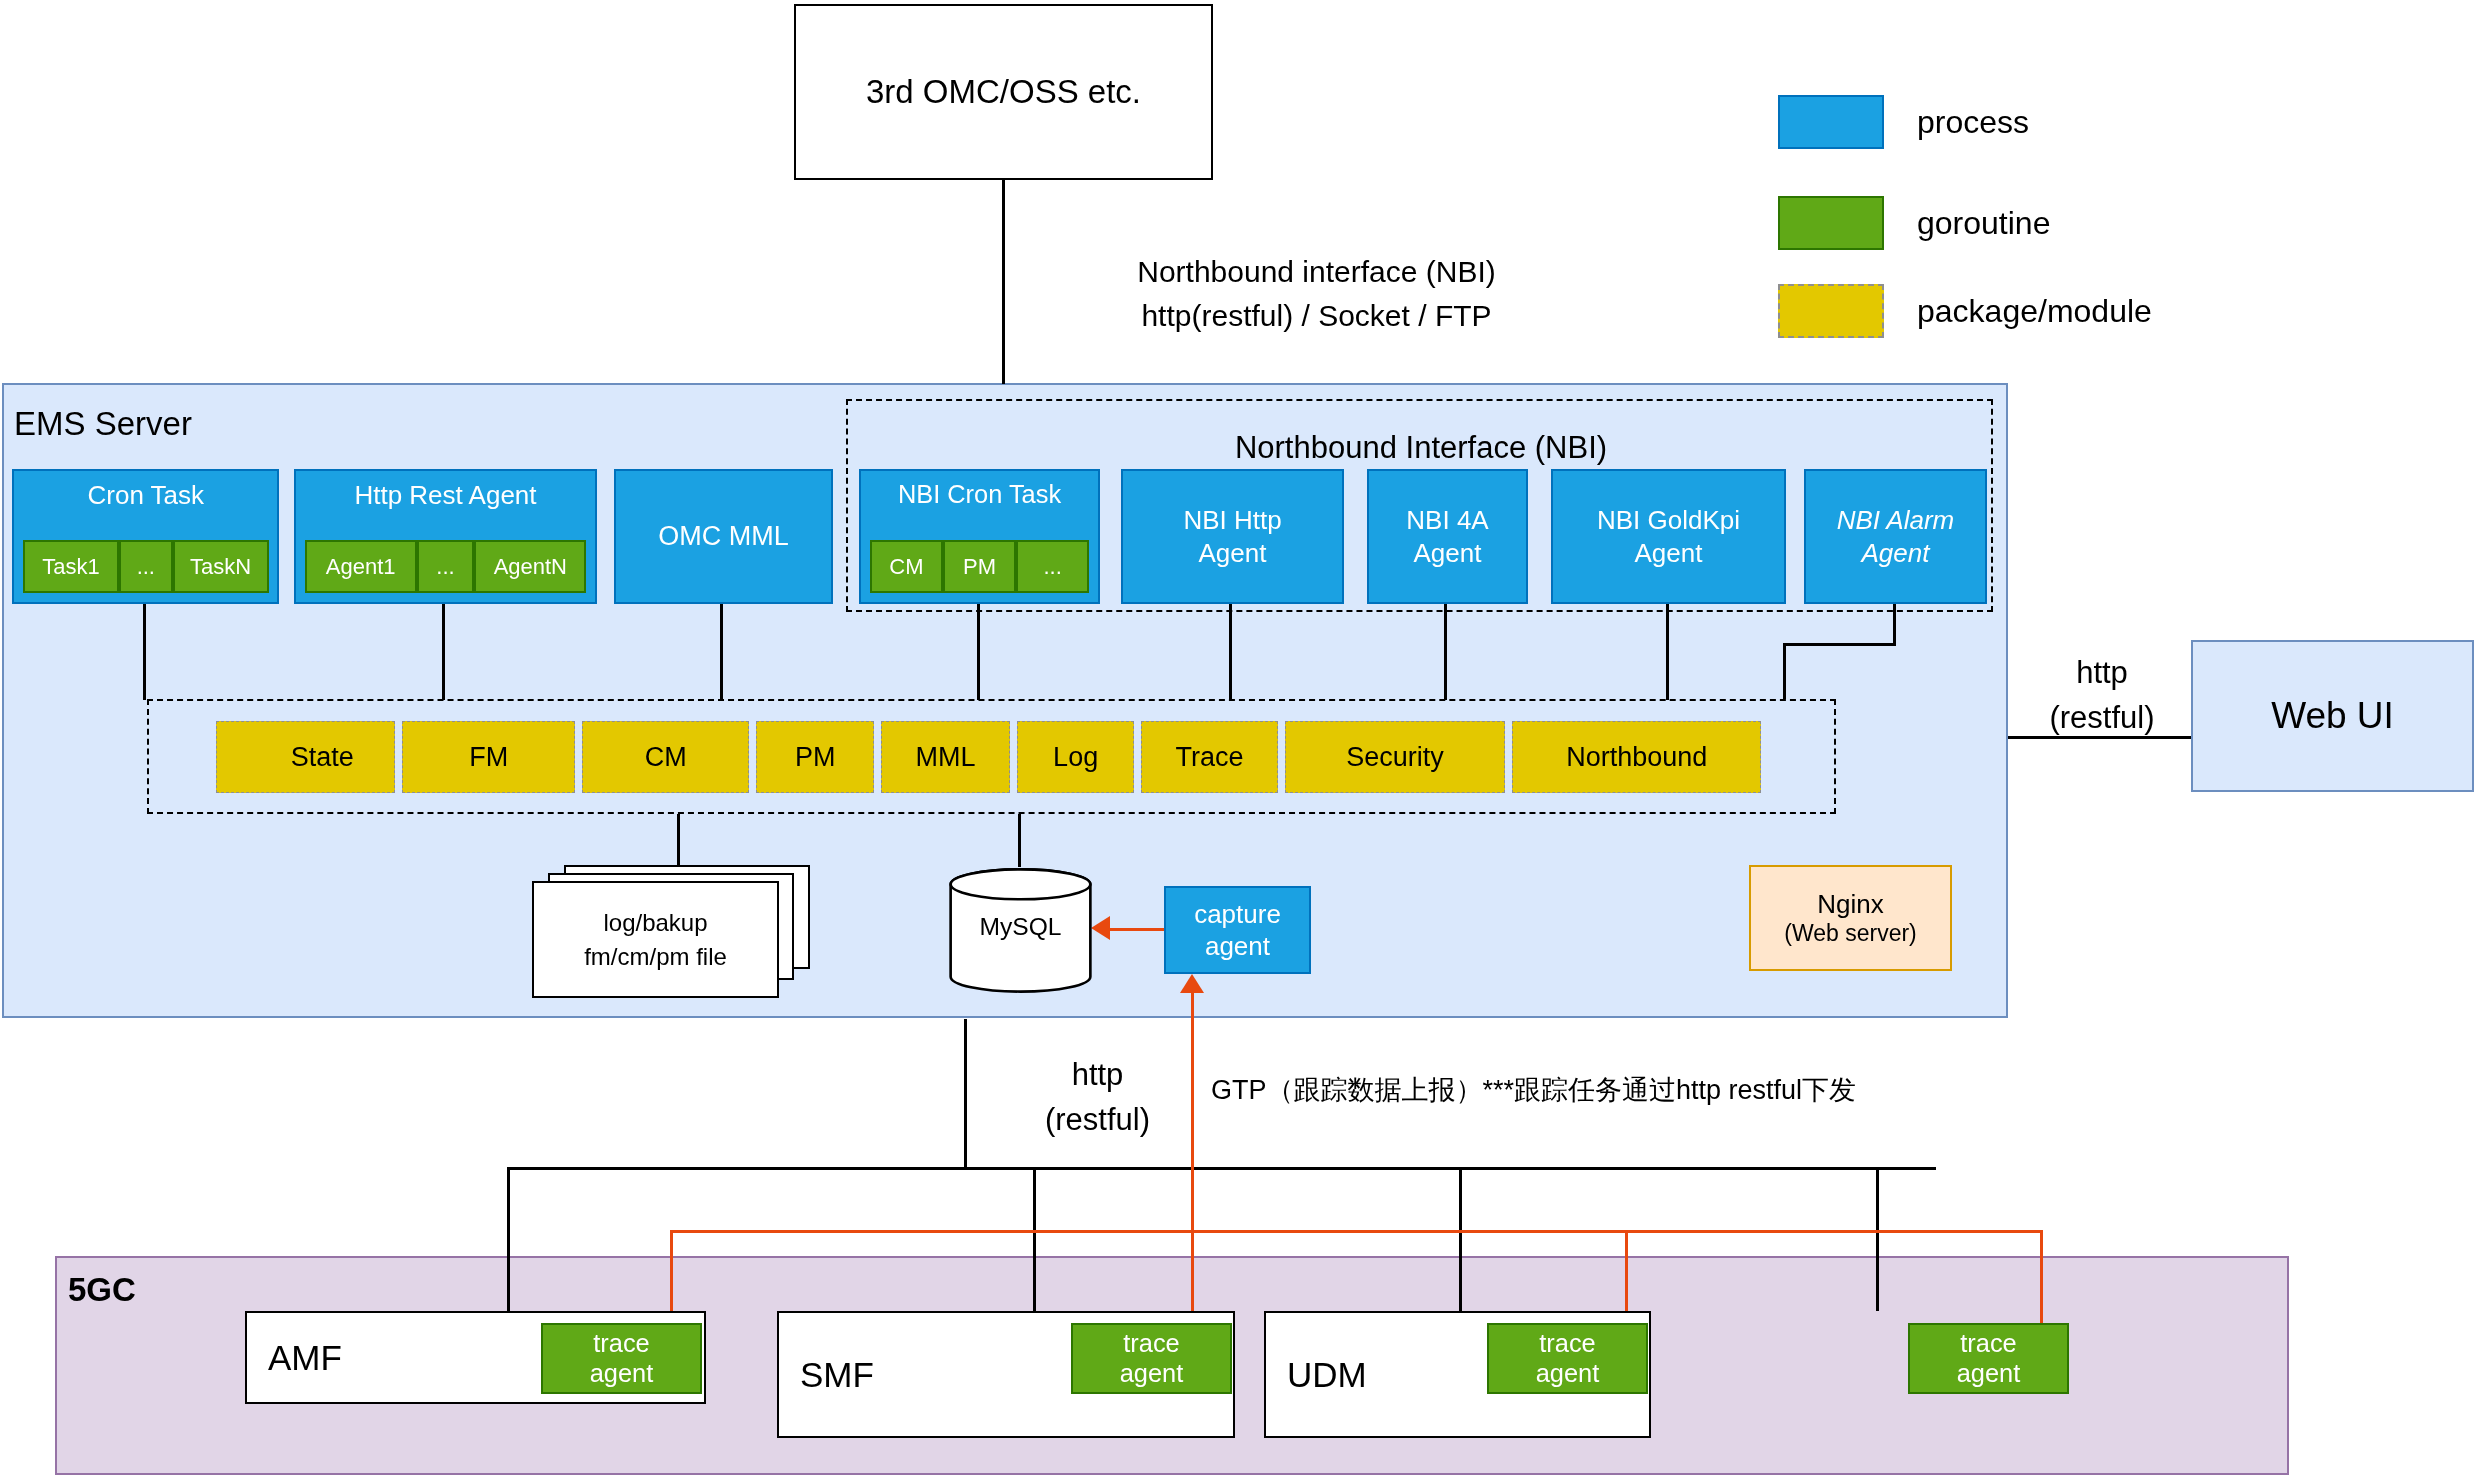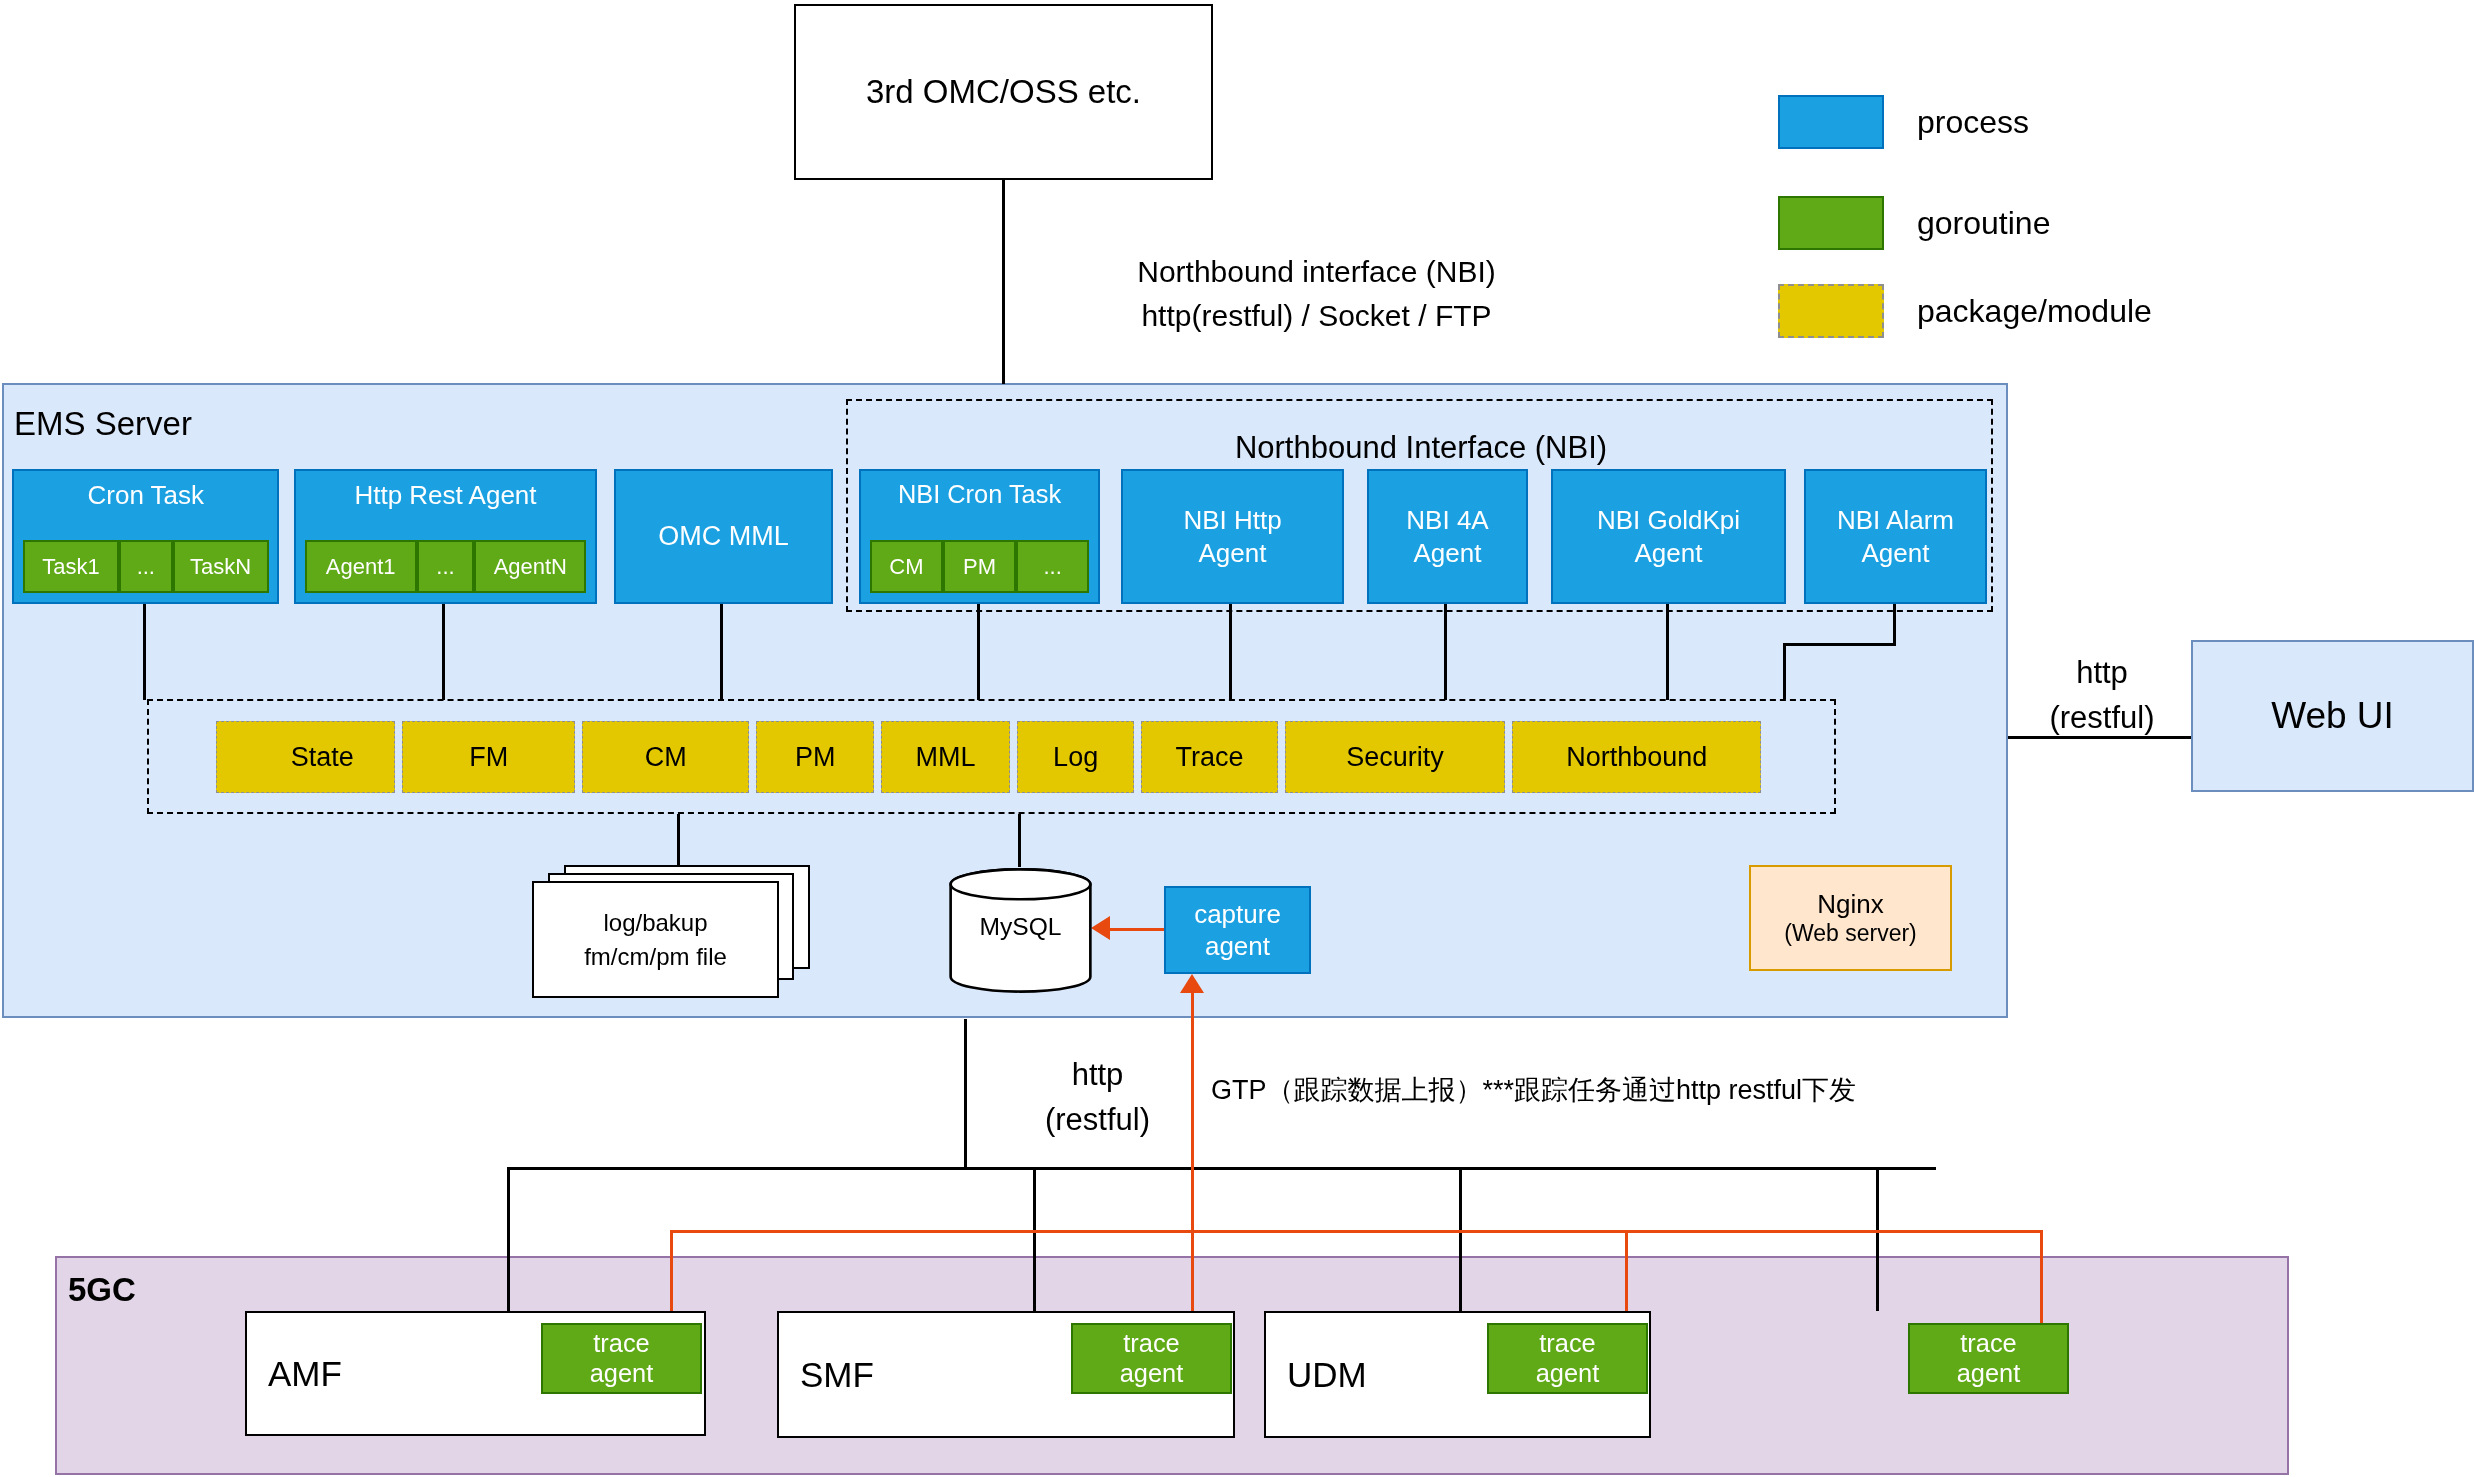--- a/index.html
+++ b/index.html
@@ -157,21 +157,21 @@
   <div class="abs proc proc-center" style="left:1367px; top:469px; width:161px; height:135px;">
     <span>NBI 4A</span>
     <span>Agent</span>
   </div>
 
   <div class="abs proc proc-center" style="left:1551px; top:469px; width:235px; height:135px;">
     <span>NBI GoldKpi</span>
     <span>Agent</span>
   </div>
 
-  <div class="abs proc proc-center" style="left:1804px; top:469px; width:183px; height:135px;">
+  <div class="abs proc proc-center" style="left:1804px; top:469px; width:183px; height:135px;font-style:italic;">
     <span>NBI Alarm</span>
     <span>Agent</span>
   </div>
 
   <div class="abs pkg-row" style="left:216px; top:721px; width:1545px; height:72px;">
     <div class="pkg" style="flex:171;padding-left:33px;">State</div>
     <div class="pkg" style="flex:202;">FM</div>
     <div class="pkg" style="flex:196;">CM</div>
     <div class="pkg" style="flex:137;">PM</div>
     <div class="pkg" style="flex:150;">MML</div>
@@ -217,21 +217,21 @@
   </div>
 
   <div class="label center-text" style="left:992px; top:1053px; width:211px; font-size:31px; line-height:1.45;">
     <div>http</div>
     <div>(restful)</div>
   </div>
   <div class="label" style="left:1211px; top:1072px; font-size:27px;">GTP（跟踪数据上报）***跟踪任务通过http restful下发</div>
 
   <div class="label" style="left:68px; top:1271px; font-size:33px; font-weight:bold;">5GC</div>
 
-  <div class="abs nf" style="left:245px; top:1311px; width:461px; height:125px;">
+  <div class="abs nf" style="left:245px; top:1311px; width:461px; height:93px;">
     <span>AMF</span>
   </div>
   <div class="abs trace" style="left:541px; top:1323px; width:161px; height:71px;">
     <span>trace</span>
     <span>agent</span>
   </div>
 
   <div class="abs nf" style="left:777px; top:1311px; width:458px; height:127px;">
     <span>SMF</span>
   </div>

